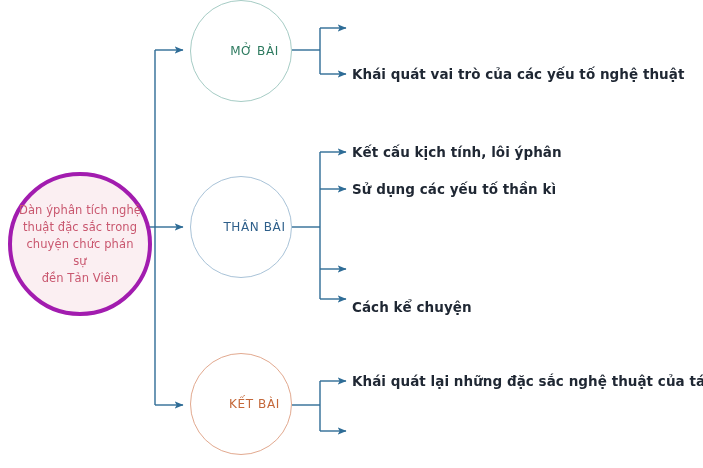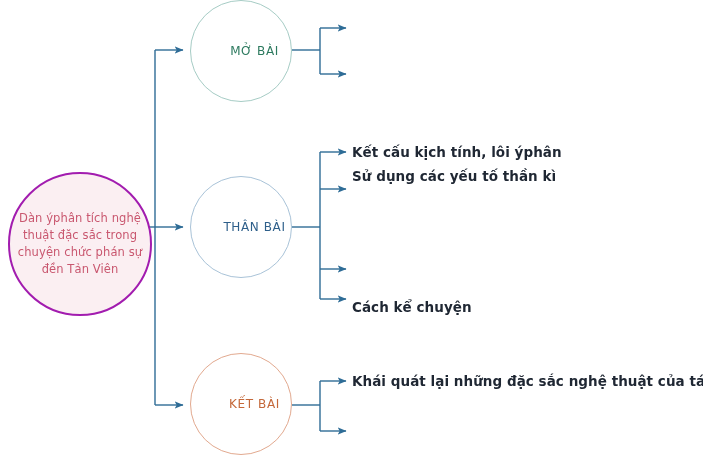--- a/index.html
+++ b/index.html
@@ -28,21 +28,21 @@
 
   
   .root-node {
     position: absolute;
     left: 8px;
     top: 172px;
     width: 144px;
     height: 144px;
     border-radius: 50%;
     background: #fbeff2;
-    border: 2px solid #a21caf;
+    border: 4px solid #a21caf;
     box-sizing: border-box;
     display: flex;
     align-items: center;
     justify-content: center;
     text-align: center;
   }
   .root-label {
     font-size: 11.5px;
     line-height: 17px;
     color: #c9576f;
@@ -159,20 +159,21 @@
   </div>
 
   <div class="section-node body">
     <span class="section-label">THÂN BÀI</span>
   </div>
 
   <div class="section-node close">
     <span class="section-label">KẾT BÀI</span>
   </div>
 
+  <div class="leaf" style="top:74px">Khái quát vai trò của các yếu tố nghệ thuật</div>
 
   <div class="leaf" style="top:152px">Kết cấu kịch tính, lôi ýphân</div>
-  <div class="leaf" style="top:176px">Sử dụng các yếu tố thần kì</div>
+  <div class="leaf" style="top:189px">Sử dụng các yếu tố thần kì</div>
   <div class="leaf" style="top:307px">Cách kể chuyện</div>
 
   <div class="leaf" style="top:381px">Khái quát lại những đặc sắc nghệ thuật của tác phẩm</div>
 
 </div>
 
 </body></html>

